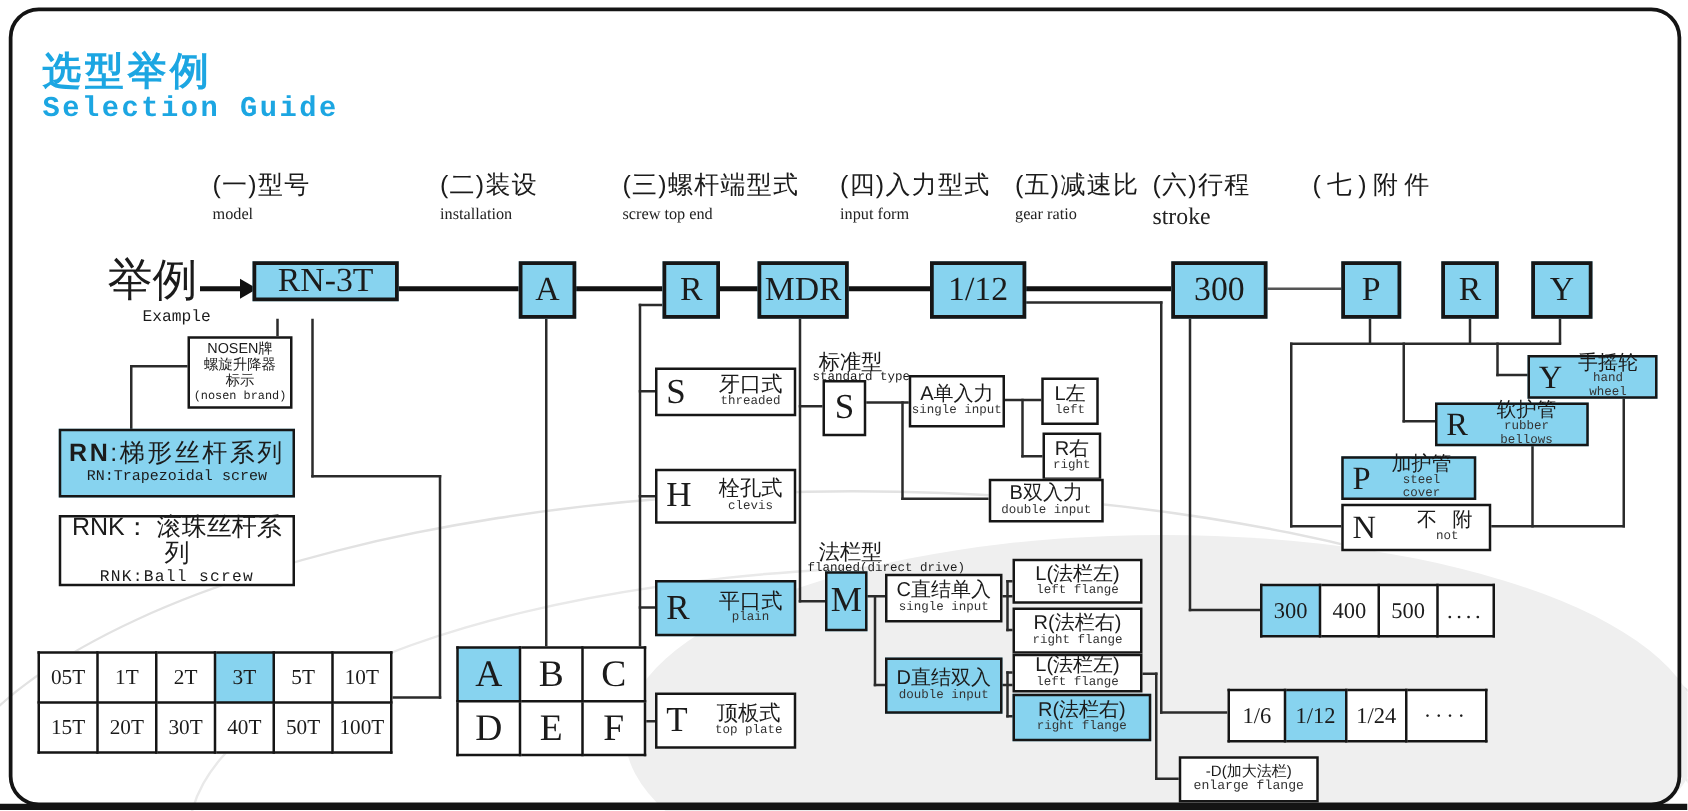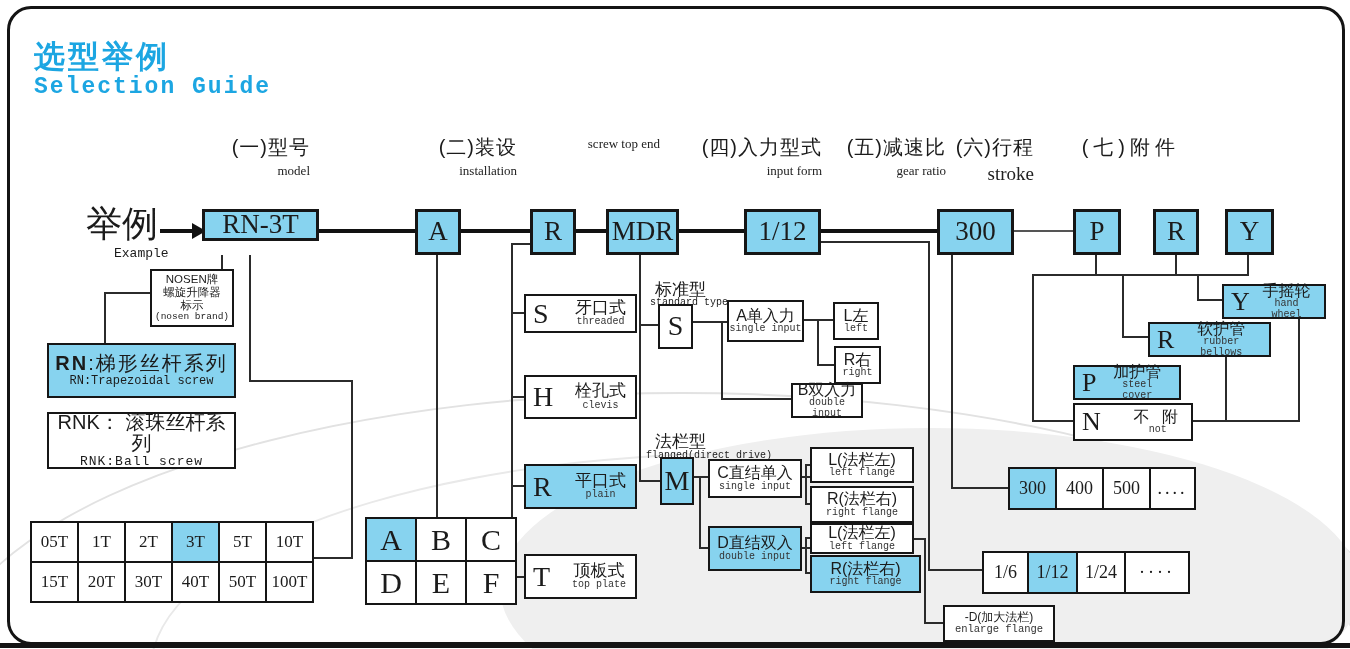--- a/index.html
+++ b/index.html
@@ -30,21 +30,21 @@
   .b25{border-width:2.5px;}
   
   .codebox{flex-direction:row;justify-content:flex-start;padding:0 7px;gap:8px;}
   .codebox .code{font-family:"Liberation Serif","DejaVu Serif",serif;font-size:28px;line-height:1;}
   .codebox .lbl{display:flex;flex-direction:column;align-items:center;margin-left:auto;margin-right:2px;}
   .codebox .zh{font-size:17px;}
   .codebox .en{font-size:10px;font-family:"Liberation Mono","DejaVu Sans Mono",monospace;color:#333;}
   .two .zh{font-size:16px;}
   .two .en{font-size:10px;color:#333;}
   
-  .colhead{position:absolute;text-align:right;z-index:2;}
+  .colhead{position:absolute;text-align:left;z-index:2;}
   .colhead .zh{font-size:20px;display:block;letter-spacing:1px;}
   .colhead .en{font-size:13px;display:block;margin-top:2px;color:#222;font-family:Liberation Serif, serif;}
   
   .title-zh{position:absolute;left:34px;top:36px;font-size:31px;font-weight:bold;letter-spacing:3px;z-index:2;}
   .title-en{position:absolute;left:34px;top:74px;font-size:23px;font-weight:bold;letter-spacing:2px;z-index:2;}
   
   table.grid{position:absolute;border-collapse:collapse;z-index:3;background:#fff;}
   table.grid td{border:2.5px solid #151515;text-align:center;vertical-align:middle;
        font-family:"Liberation Serif","DejaVu Serif",serif;background:#fff;padding:0;}
   .tdhl{background:#87D3EF !important;}
@@ -66,20 +66,21 @@
 
 <div class="colhead" style="left:170px;top:134px;width:140px">
   <span class="zh">(一)型号</span>
   <span class="en mono">model</span>
 </div>
 <div class="colhead" style="left:352px;top:134px;width:165px">
   <span class="zh">(二)装设</span>
   <span class="en mono">installation</span>
 </div>
 <div class="colhead" style="left:498px;top:134px;width:162px">
+  <span class="zh">(三)螺杆端型式</span>
   <span class="en mono">screw top end</span>
 </div>
 <div class="colhead" style="left:672px;top:134px;width:150px">
   <span class="zh">(四)入力型式</span>
   <span class="en mono">input form</span>
 </div>
 <div class="colhead" style="left:812px;top:134px;width:134px">
   <span class="zh">(五)减速比</span>
   <span class="en mono">gear ratio</span>
 </div>
@@ -201,21 +202,21 @@
   <span class="en mono">single input</span>
 </div>
 <div class="box two" style="left:833px;top:302px;width:46px;height:38px">
   <span class="zh">L左</span>
   <span class="en mono">left</span>
 </div>
 <div class="box two" style="left:834px;top:346px;width:47px;height:38px">
   <span class="zh">R右</span>
   <span class="en mono">right</span>
 </div>
-<div class="box two" style="left:791px;top:383px;width:72px;height:35px">
+<div class="box two" style="left:791px;top:383px;width:92px;height:35px">
   <span class="zh">B双入力</span>
   <span class="en mono">double input</span>
 </div>
 
 <div class="abs" style="left:655px;top:430px;font-size:17px;z-index:2">法栏型</div>
 <div class="abs mono" style="left:646px;top:450px;font-size:10px;z-index:2">flanged(direct drive)</div>
 <div class="box serif b25 hl" style="left:660px;top:457px;width:34px;height:48px;font-size:28px">M</div>
 <div class="box two" style="left:708px;top:459px;width:94px;height:39px">
   <span class="zh">C直结单入</span>
   <span class="en mono">single input</span>

